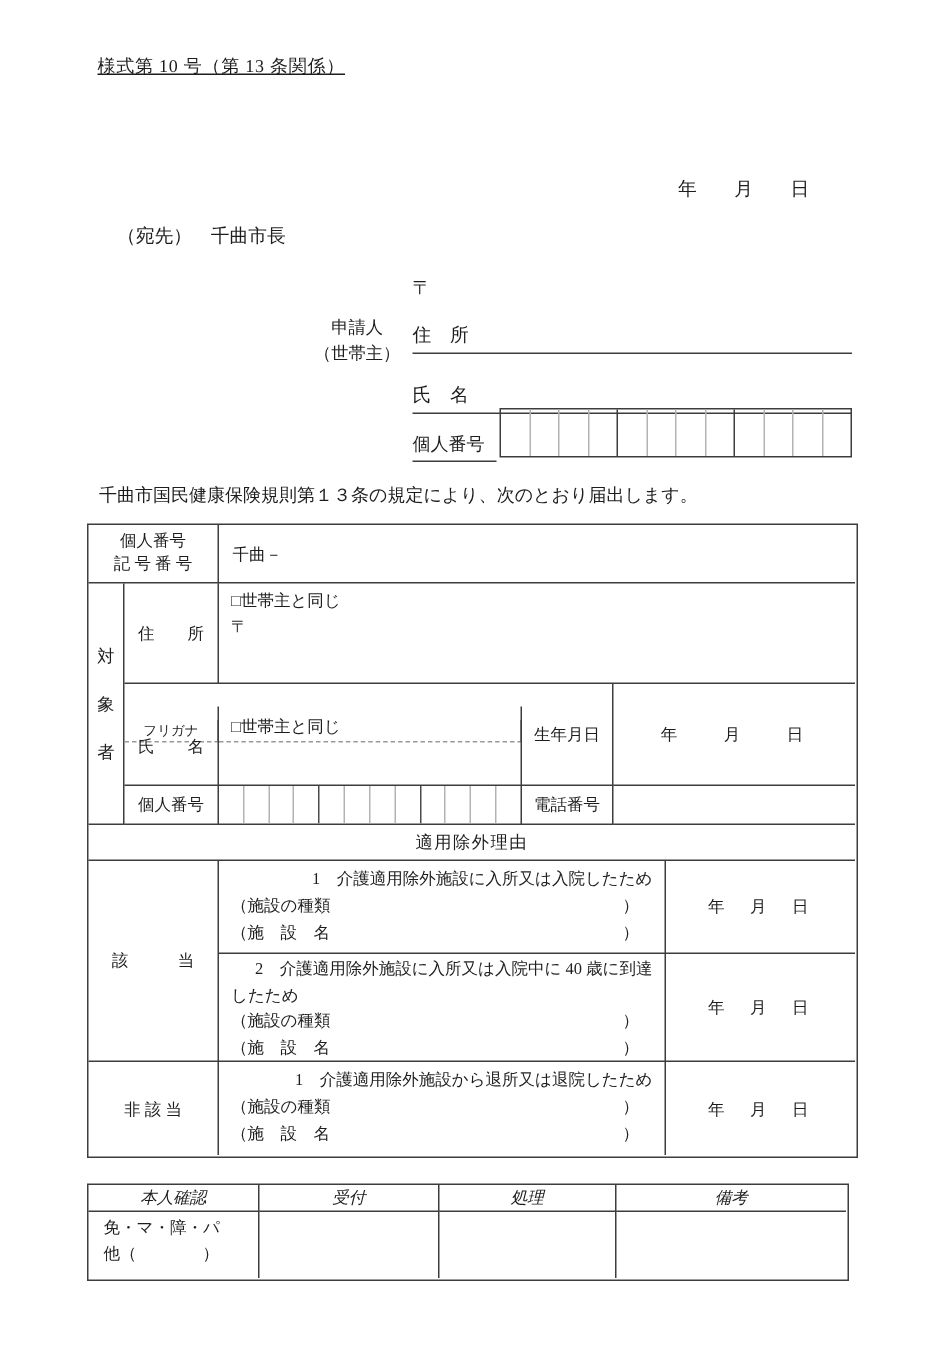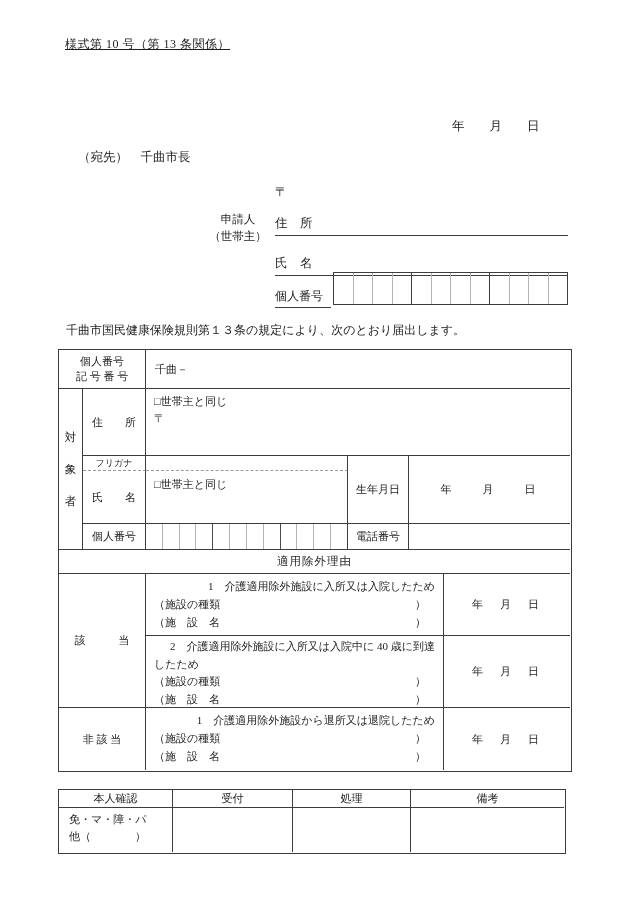--- a/index.html
+++ b/index.html
@@ -23,21 +23,21 @@
   .pn-boxes-top{left:333px;top:272px;width:235px;height:33px;border:1.5px solid #3d3d3d;display:flex;}
   .pn-boxes-top .pnc{flex:1;border-right:1px solid #b3b3b3;}
   .pn-boxes-top .pnc:nth-child(4n){border-right:1.5px solid #3d3d3d;}
   .pn-boxes-top .pnc:last-child{border-right:none;}
   .declaration{left:66px;top:322px;font-size:12px;}
   
   .main-table{left:58px;top:349px;width:514px;height:423px;border:1.5px solid #3d3d3d;}
   .cell{position:absolute;box-sizing:border-box;font-size:11px;overflow:hidden;}
   .br{border-right:1px solid #3d3d3d;}
   .bb{border-bottom:1px solid #3d3d3d;}
-  .bb-dash{border-bottom:1px dashed #9a9a9a;}
+  .bb-dash{border-bottom:1px dashed #9a9a9a;margin-top:24px;}
   .center{display:flex;align-items:center;justify-content:center;text-align:center;}
   .vmid{display:flex;align-items:center;}
   .insured-label{left:0;top:0;width:87px;height:39px;flex-direction:column;line-height:15px;}
   .insured-value{left:87px;top:0;width:424px;height:39px;padding-left:9px;}
   .subject-col{left:0;top:39px;width:24px;height:161px;display:flex;flex-direction:column;align-items:center;justify-content:center;gap:17px;font-size:11.5px;}
   .addr-label{left:24px;top:39px;width:63px;height:67px;}
   .addr-content{left:87px;top:39px;width:424px;height:67px;padding:4px 8px;line-height:17px;}
   .furi-label{left:24px;top:106px;width:63px;height:15px;font-size:9px;}
   .furi-content{left:87px;top:106px;width:202px;height:15px;}
   .name-label{left:24px;top:121px;width:63px;height:53px;}
@@ -60,21 +60,21 @@
   .r2c{left:87px;top:286px;width:298px;height:72px;line-height:17.5px;padding-top:2px;}
   .r2d{left:385px;top:286px;width:126px;height:72px;}
   .r3c{left:87px;top:358px;width:298px;height:62px;}
   .r3d{left:385px;top:358px;width:126px;height:62px;}
   .reason-line{white-space:nowrap;text-align:right;}
   .facility-line{display:flex;width:272px;}
   .facility-line .blank{flex:1;}
   .date-cell{letter-spacing:3px;}
   
   .footer-table{left:58px;top:789px;width:508px;height:65px;border:1.5px solid #3d3d3d;}
-  .fh{top:0;height:18px;font-size:11px;}
+  .fh{top:0;height:18px;font-size:11px;font-style:italic;}
   .fd{top:18px;height:44px;font-size:11px;}
   .fc1{left:0;width:114px;}
   .fc2{left:114px;width:120px;}
   .fc3{left:234px;width:118px;}
   .fc4{left:352px;width:153px;}
   .identity-cell{padding:3px 10px;line-height:17px;}
 </style>
 </head>
 <body>
 

